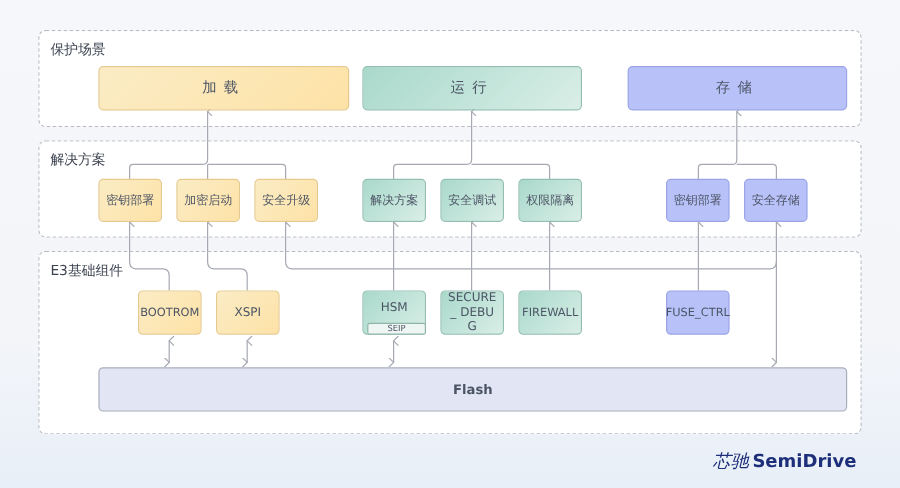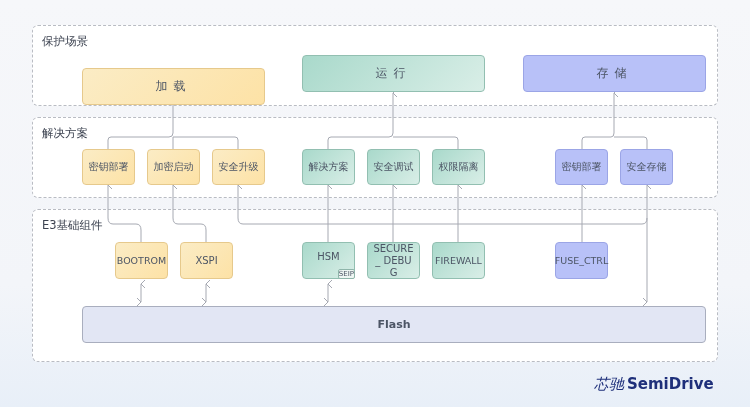--- a/index.html
+++ b/index.html
@@ -25,21 +25,21 @@
     display: flex; align-items: center; justify-content: center; text-align: center;
     font-size: 10px; color: #4c5565; border: 1px solid;
   }
   .yellow { background: linear-gradient(135deg, #fbecc5 0%, #fde2a6 100%); border-color: #e6c98c; }
   .green  { background: linear-gradient(135deg, #a9d9cb 0%, #d9eee7 100%); border-color: #92bfb1; }
   .blue   { background: #b8c1f8; border-color: #9ba5e6; }
   .flash  { background: #e2e6f4; border-color: #a9aebe; font-weight: bold; }
   .big { font-size: 12px; letter-spacing: 6px; }
   .seip {
     position: absolute; right: -1px; bottom: -1px; font-size: 7px; background: #eef6f3;
-    border: 1px solid #8fb5aa; padding: 0 0; color: #4c5565; border-radius: 2px;
+    border: 1px solid #8fb5aa; padding: 0 16px; color: #4c5565; border-radius: 2px;
   }
   svg#wires { position: absolute; left: 0; top: 0; }
   .logo {
     position: absolute; left: 594px; top: 375px; font-size: 15px; font-weight: bold;
     color: #1e2f7a; font-family: "DejaVu Sans", sans-serif;
   }
   .logo .cn { font-family: "DejaVu Serif", serif; font-weight: normal; font-style: italic; margin-right: 3px; }
 </style>
 </head>
 <body>
@@ -81,21 +81,21 @@
     <path d="M458,242 V185" marker-end="url(#ah)"></path>
     <path d="M582,242 V185" marker-end="url(#ah)"></path>
     <path d="M647,218 V302" marker-end="url(#ah)"></path>
 
     <path d="M141,284 V302" marker-start="url(#ah)" marker-end="url(#ah)"></path>
     <path d="M206,284 V302" marker-start="url(#ah)" marker-end="url(#ah)"></path>
     <path d="M328,284 V302" marker-start="url(#ah)" marker-end="url(#ah)"></path>
   </g>
 </svg>
 
-<div class="box yellow big" style="left:82px;top:68px;width:183px;height:37px;">
+<div class="box yellow big" style="left:82px;top:55px;width:209px;height:37px;">
     <span>加载</span>
   </div>
 <div class="box green big" style="left:302px;top:55px;width:183px;height:37px;">
     <span>运行</span>
   </div>
 <div class="box blue big" style="left:523px;top:55px;width:183px;height:37px;">
     <span>存储</span>
   </div>
 
 <div class="box yellow" style="left:82px;top:149px;width:53px;height:36px;">

